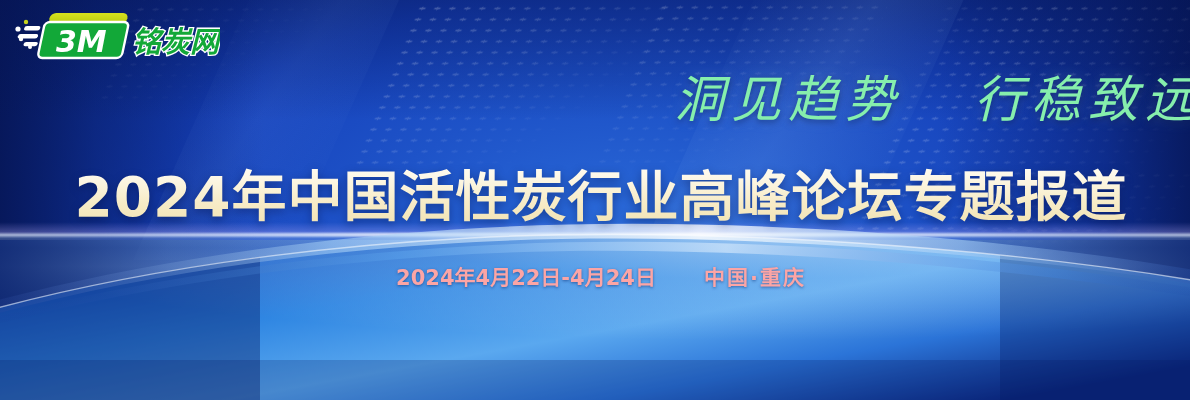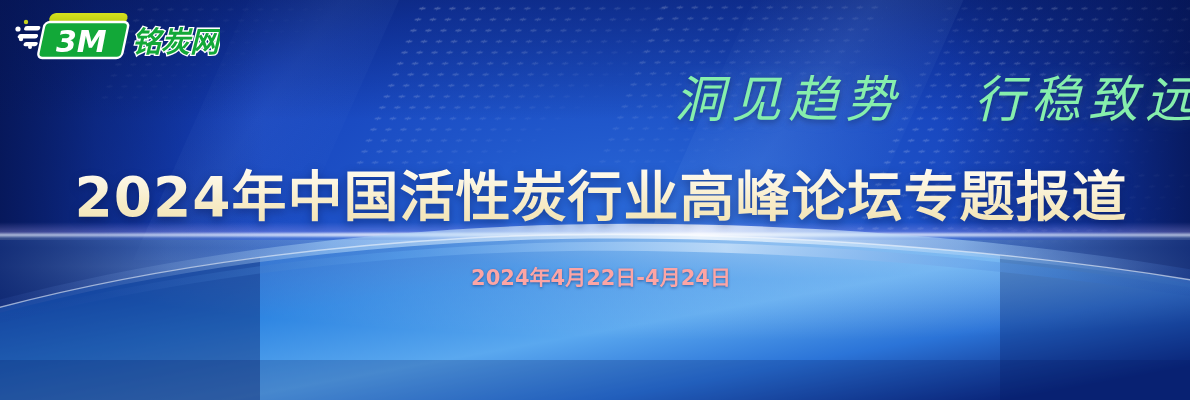--- a/index.html
+++ b/index.html
@@ -373,15 +373,16 @@
   <div class="calligraphy">
     <span>洞见趋势</span>
     <span class="gap"></span>
     <span>行稳致远</span>
   </div>
 
   <div class="main-title">2024年中国活性炭行业高峰论坛专题报道</div>
 
   <div class="meta-line">
     <span class="meta-date">2024年4月22日-4月24日</span>
+    <span class="meta-place">中国·重庆</span>
   </div>
 
 </div>
 
 </body></html>

